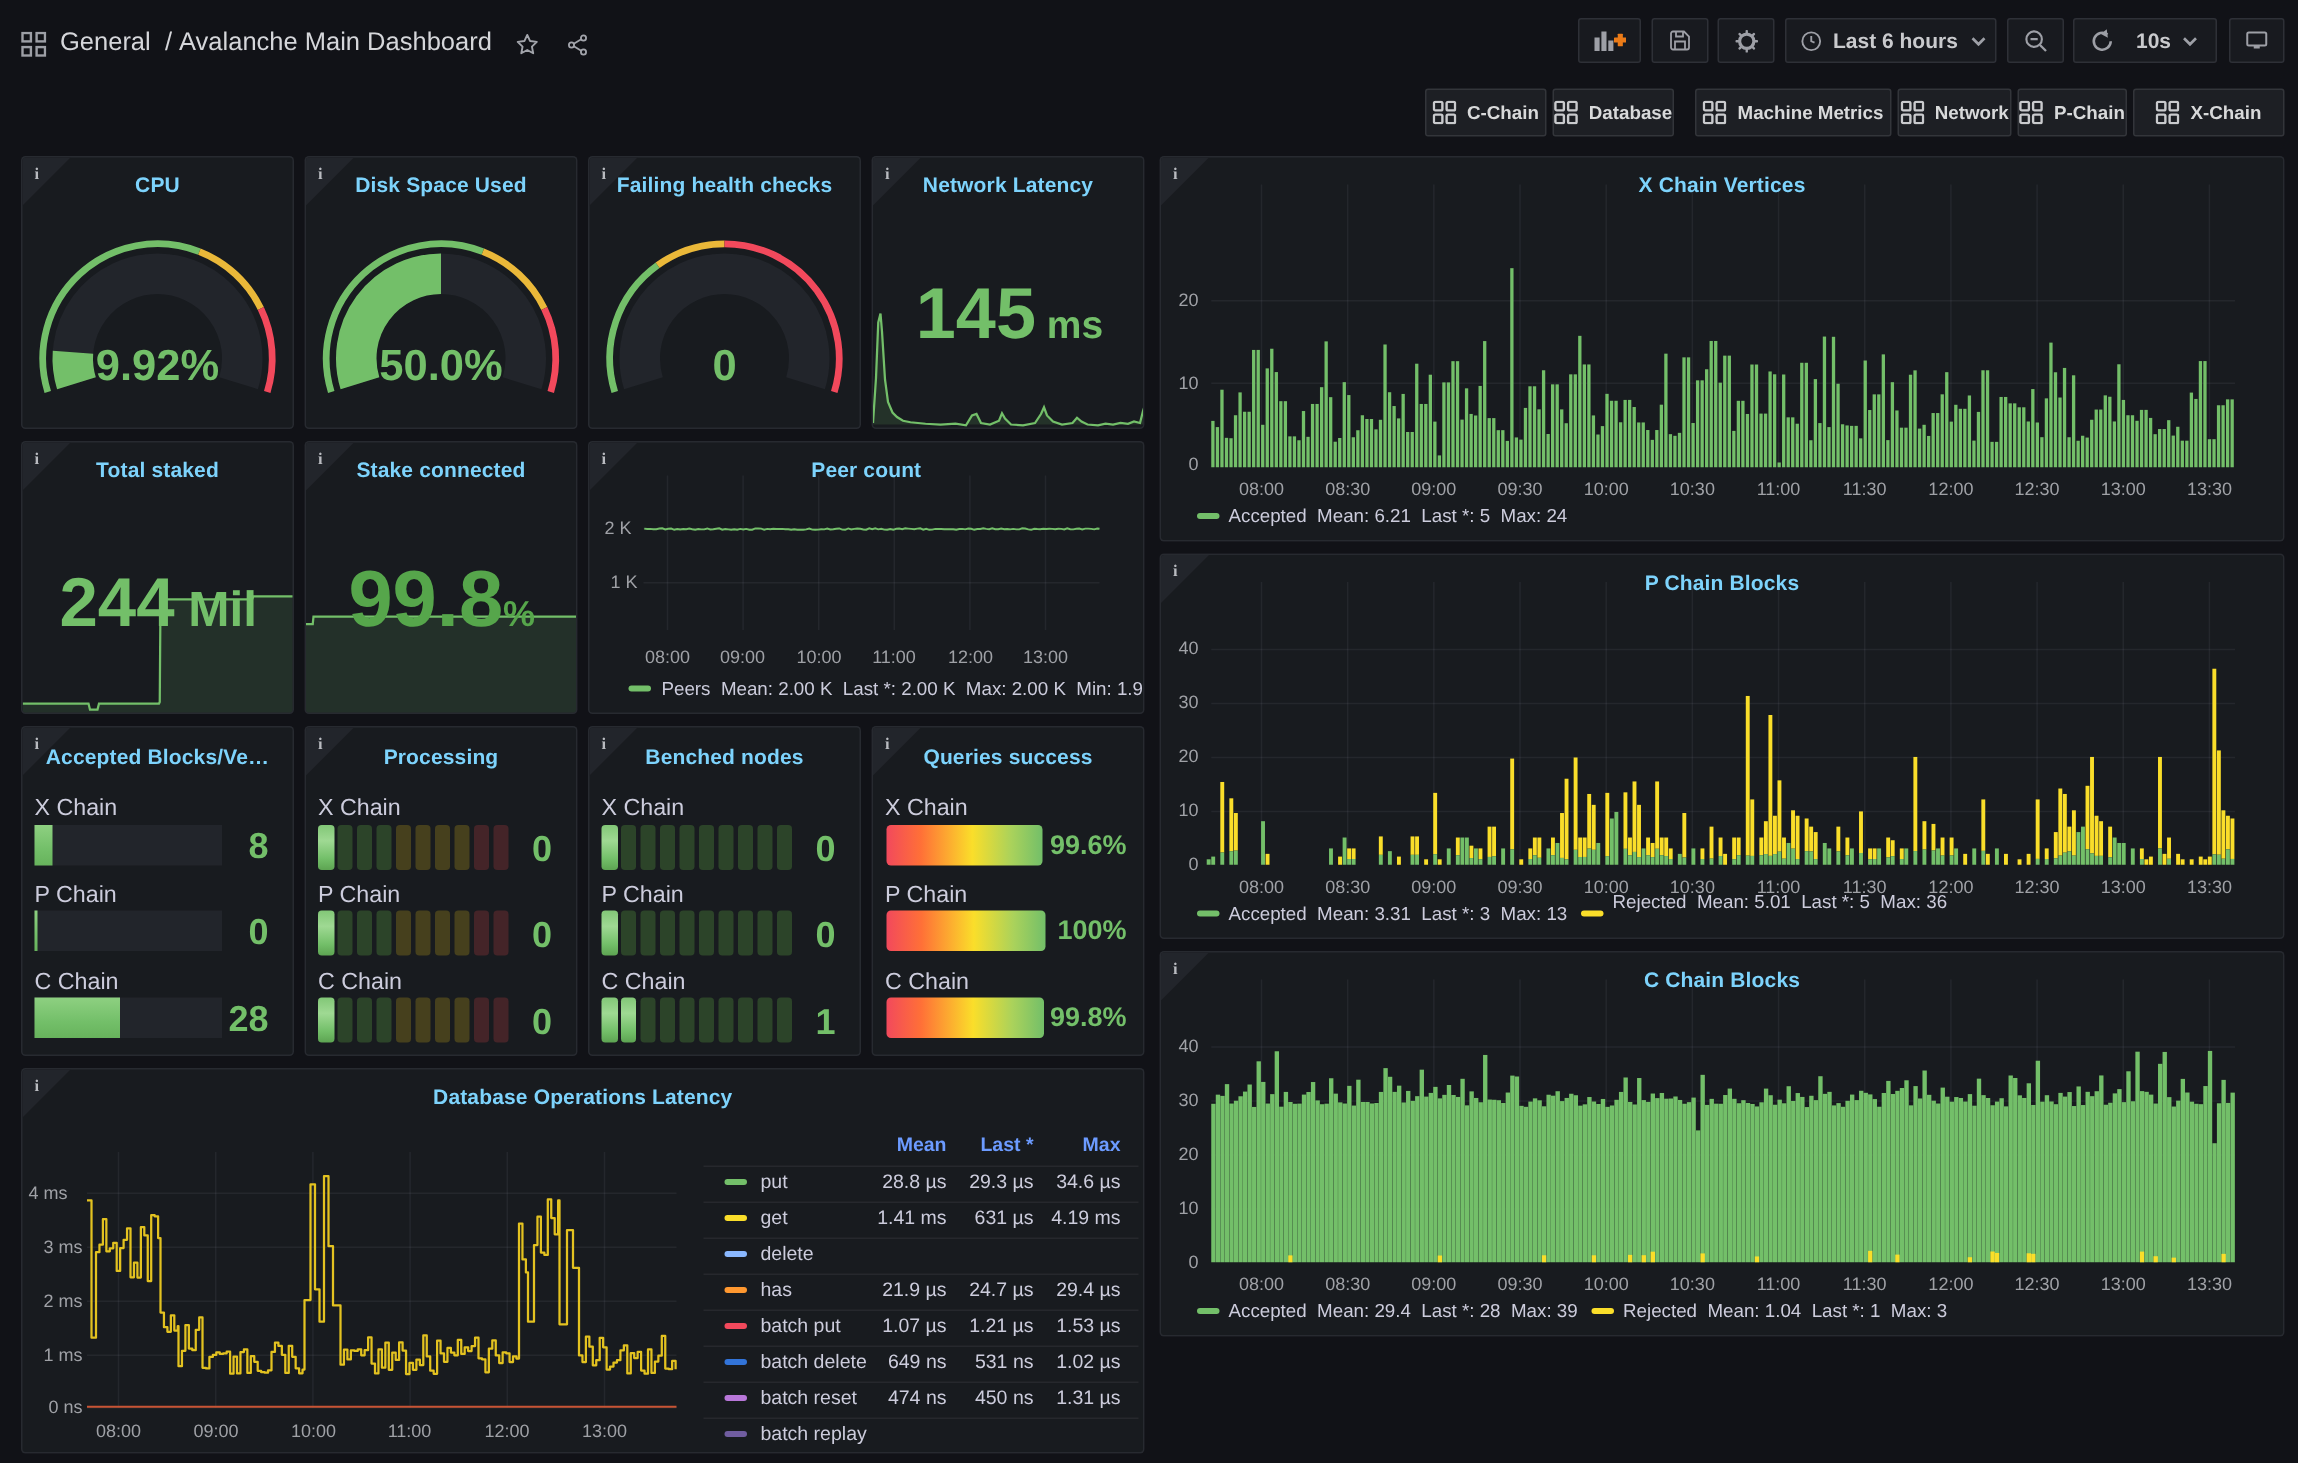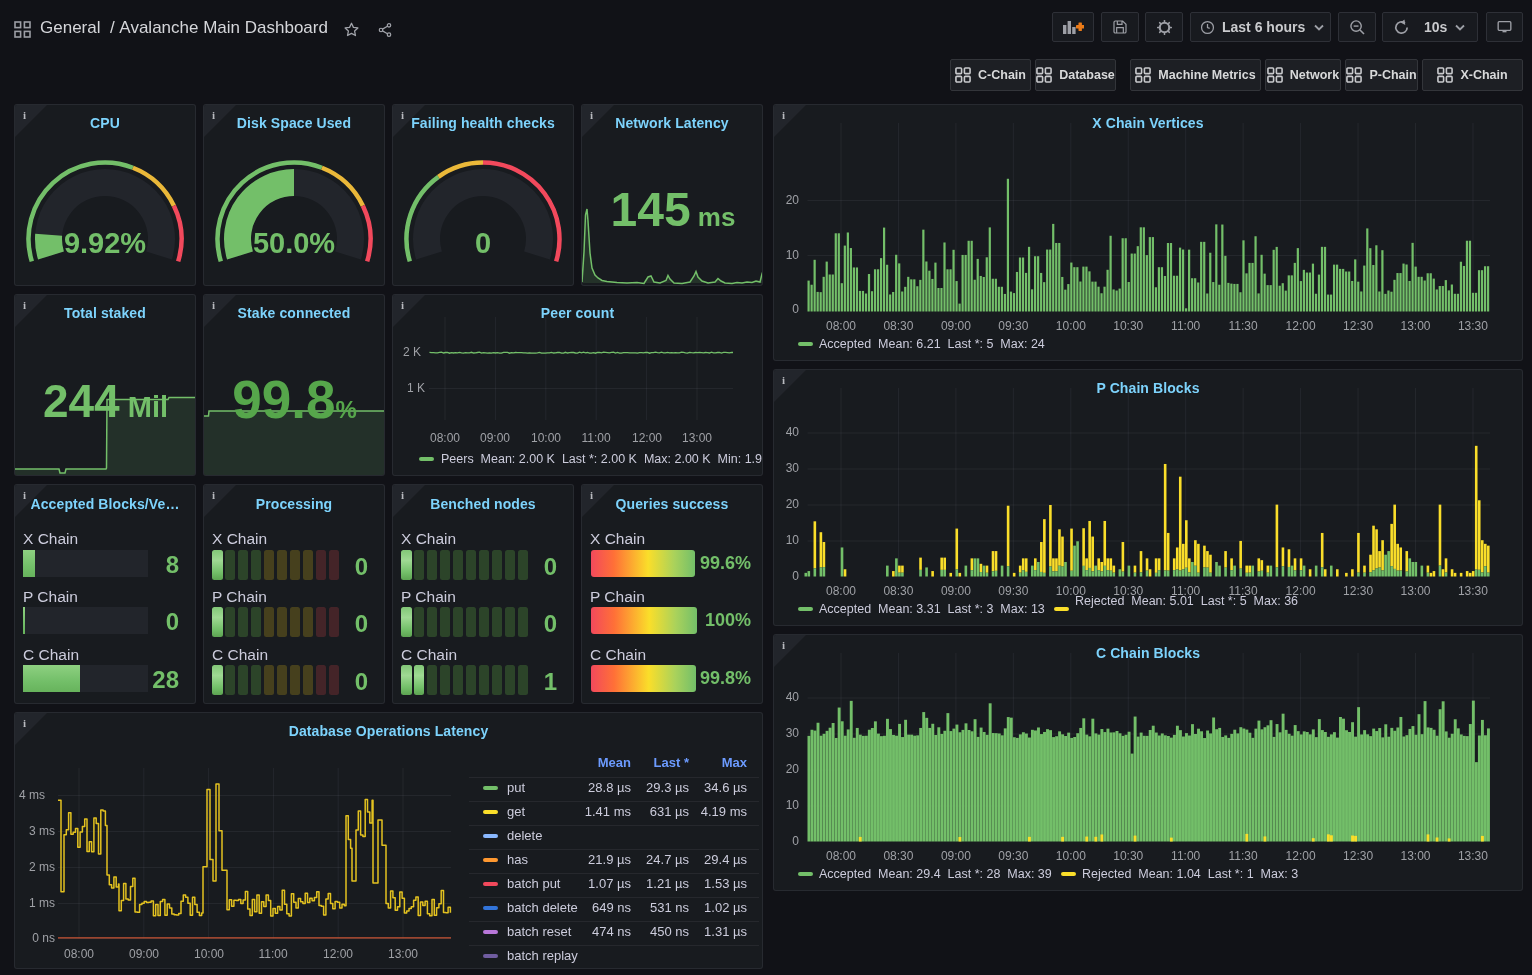--- a/index.html
+++ b/index.html
@@ -222,21 +222,21 @@
 <div class="panel" style="left:14px;top:294px;width:182px;height:182px">
     <svg width="32" height="32" style="position:absolute;left:0;top:0">
       <path d="M0 0 H32 L0 32 Z" fill="#22252b"></path>
       <text x="8" y="14" font-size="11" font-weight="bold" fill="#b9bbc0" style="font-family:Liberation Serif,serif">i</text>
     </svg>
     <div class="ptitle" style="top:10px">Total staked</div>
     <svg width="181" height="182" style="position:absolute;left:0;top:0">
       <path d="M0,174 L44,174 L45,178 L50,178 L51,174 L91,174 L91.5,173 L92,104.5 L153,104.5 L154,102.5 L181,102.5 L181,182 L0,182 Z" fill="rgba(115,191,105,0.13)"></path>
       <path d="M0,174 L44,174 L45,178 L50,178 L51,174 L91,174 L91.5,173 L92,104.5 L153,104.5 L154,102.5 L181,102.5" fill="none" stroke="#73BF69" stroke-width="1.5"></path>
     </svg>
-    <div style="position:absolute;left:0;top:79px;width:181px;text-align:center"><span style="font-size:46px;font-weight:bold;color:#73BF69">244</span><span style="font-size:29px;font-weight:bold;color:#73BF69"> Mil</span></div>
+    <div style="position:absolute;left:0;top:79px;width:181px;text-align:center"><span style="font-size:46px;font-weight:bold;color:#73BF69">244</span><span style="font-size:33px;font-weight:bold;color:#73BF69"> Mil</span></div>
   </div>
 <div class="panel" style="left:203px;top:294px;width:182px;height:182px">
     <svg width="32" height="32" style="position:absolute;left:0;top:0">
       <path d="M0 0 H32 L0 32 Z" fill="#22252b"></path>
       <text x="8" y="14" font-size="11" font-weight="bold" fill="#b9bbc0" style="font-family:Liberation Serif,serif">i</text>
     </svg>
     <div class="ptitle" style="top:10px">Stake connected</div>
     <svg width="181" height="182" style="position:absolute;left:0;top:0">
       <path d="M0,121 L4.5,121 L5,116 L181,116 L181,182 L0,182 Z" fill="rgba(115,191,105,0.13)"></path>
       <path d="M0,121 L4.5,121 L5,116 L181,116" fill="none" stroke="#73BF69" stroke-width="1.5"></path>

